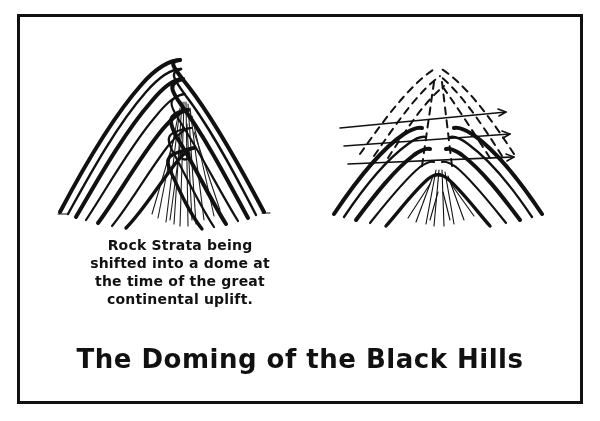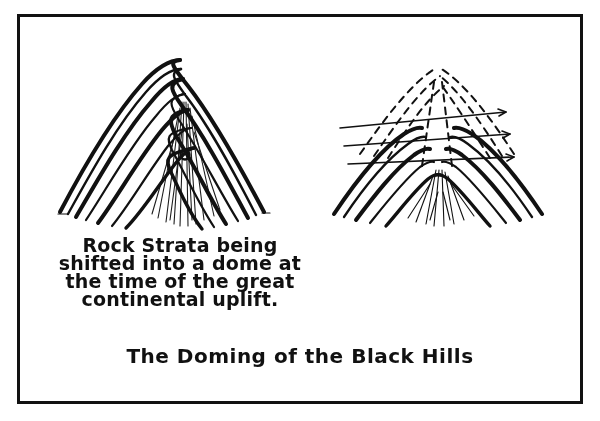--- a/index.html
+++ b/index.html
@@ -54,37 +54,37 @@
     height: 100%;
   }
   .caption {
     position: absolute;
     top: 212px;
     left: 0;
     width: 100%;
     text-align: center;
     font-family: "DejaVu Sans", sans-serif;
     font-weight: bold;
-    font-size: 19px;
+    font-size: 14px;
     line-height: 18px;
     letter-spacing: 0.2px;
     color: #111111;
     white-space: pre-line;
   }
   .caption-left { padding-left: 18px; }
   .caption-right { padding-left: 10px; }
   .title {
     position: absolute;
     left: 0;
     right: 0;
     top: 344px;
     text-align: center;
     font-family: "DejaVu Sans", sans-serif;
     font-weight: bold;
-    font-size: 20px;
+    font-size: 26px;
     letter-spacing: 0.5px;
     color: #111111;
   }
 </style>
 </head>
 <body>
 
 <div id="figure">
 
   <div class="frame"></div>

